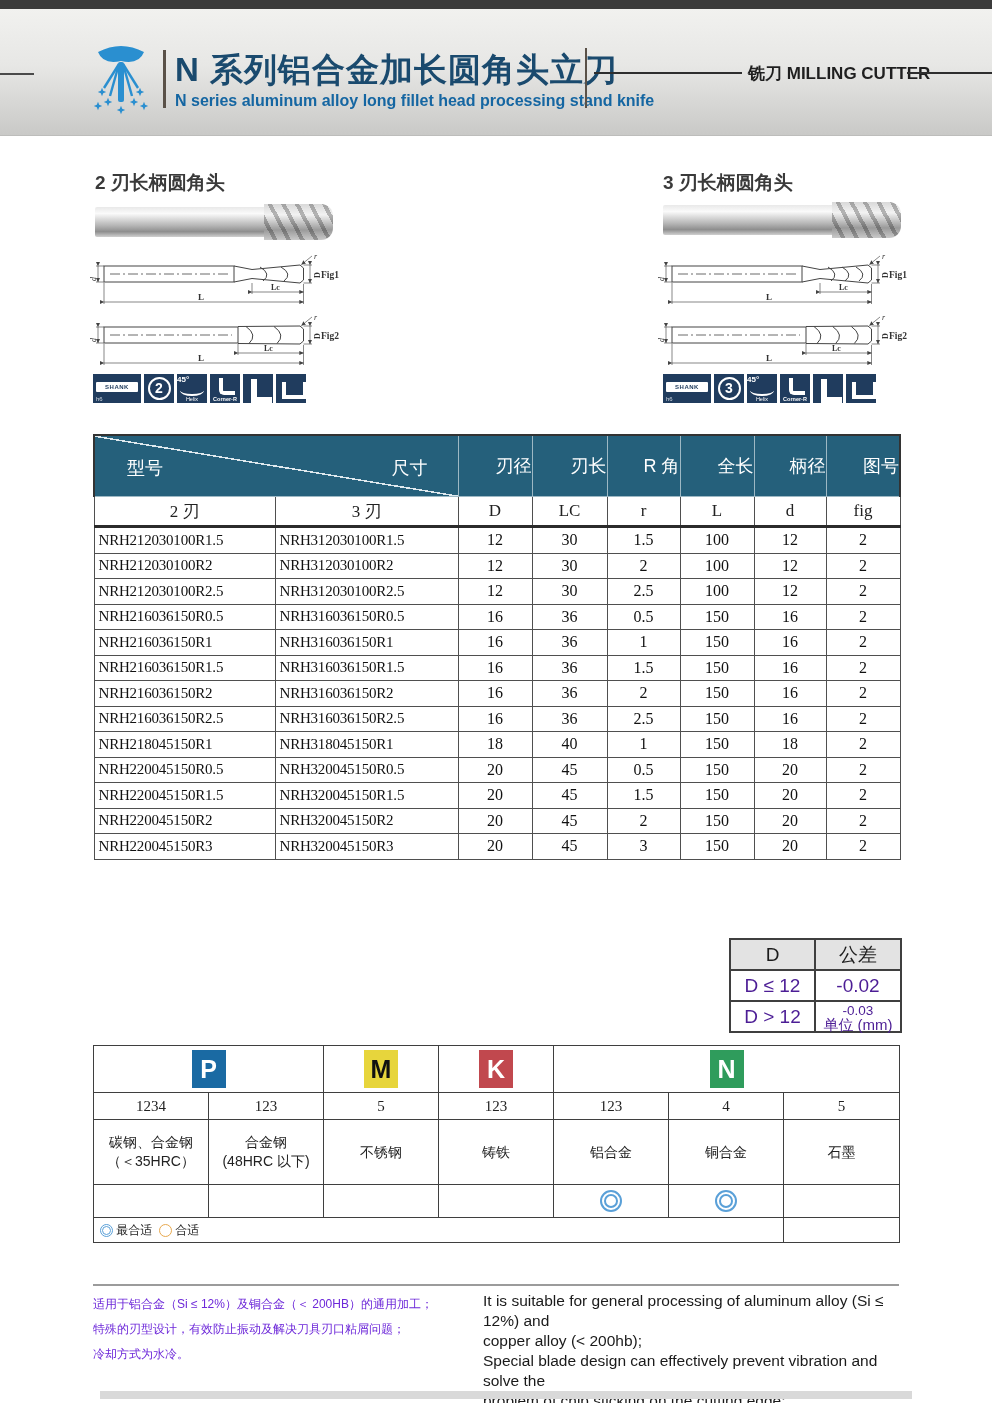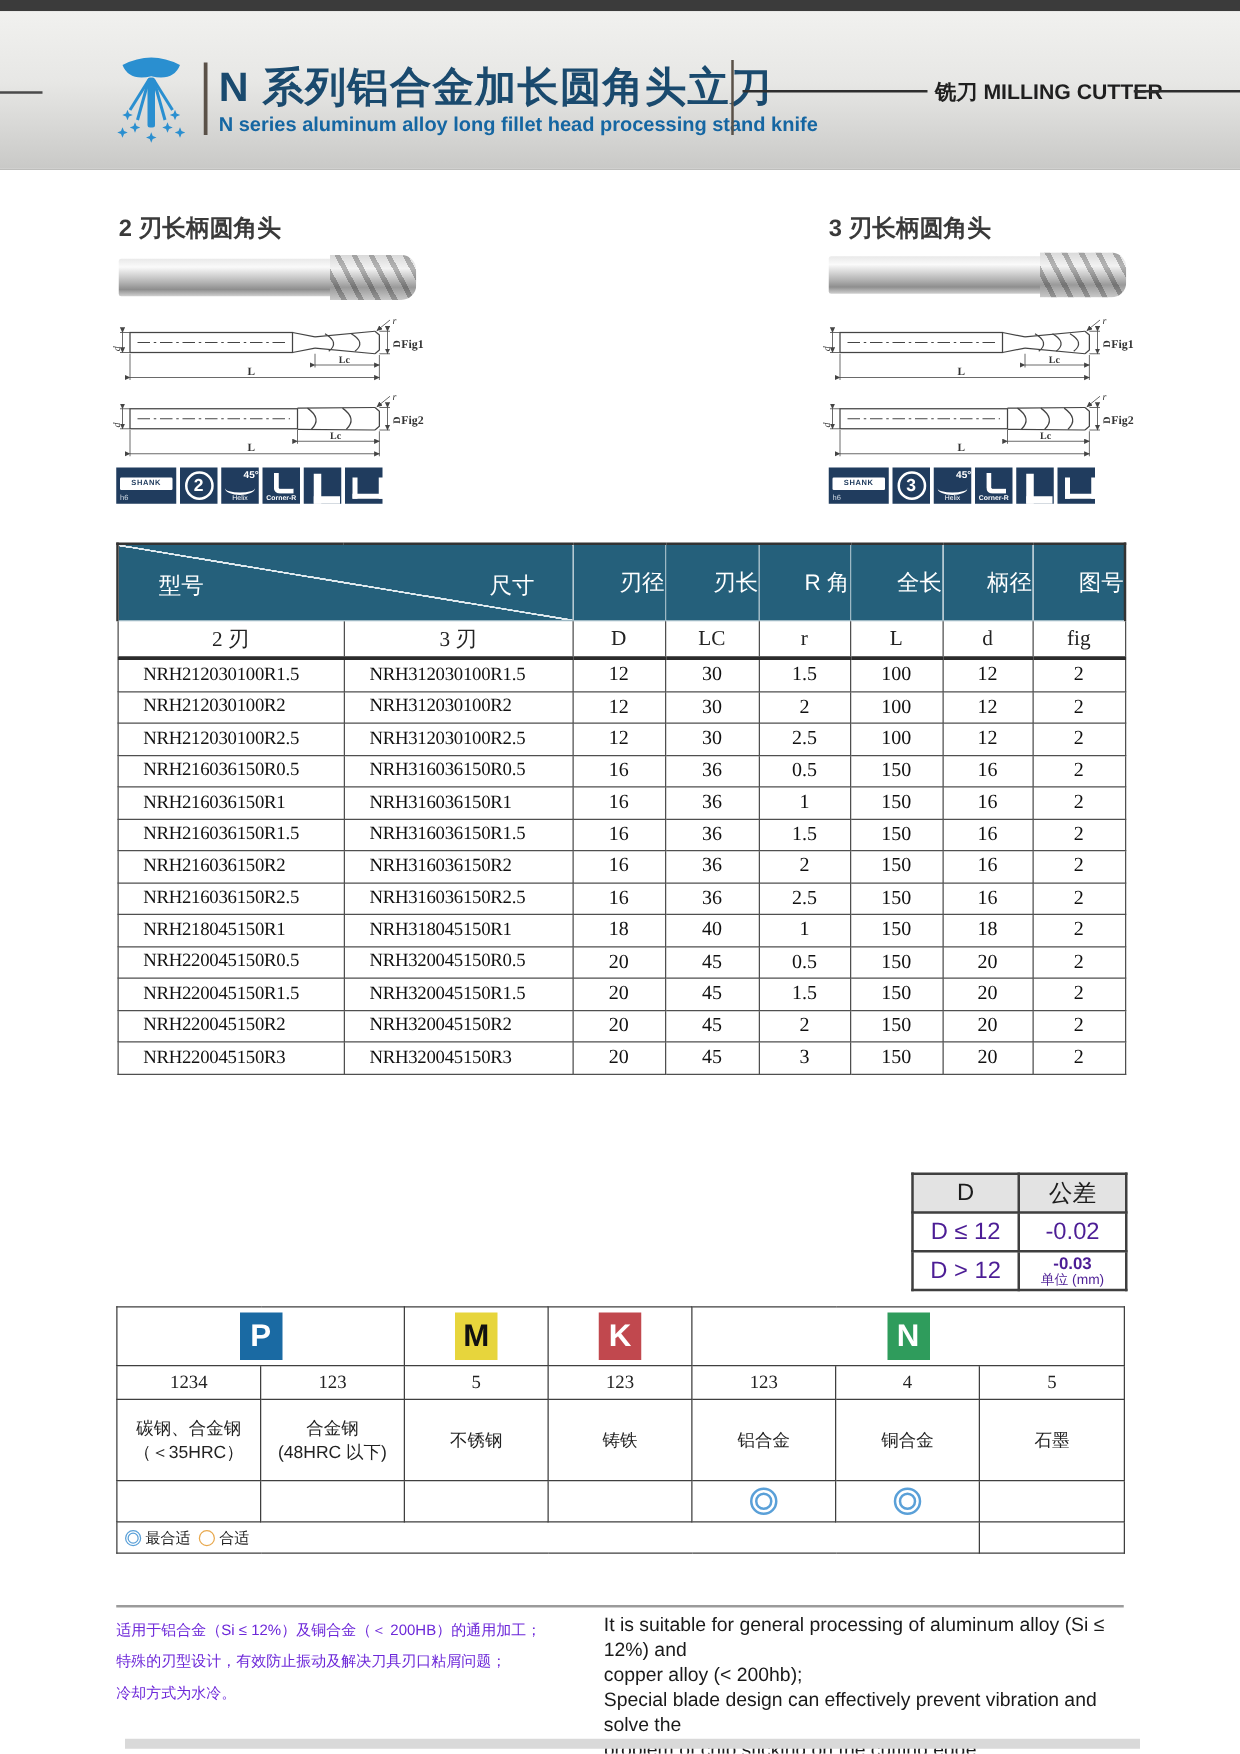--- a/index.html
+++ b/index.html
@@ -32,49 +32,49 @@
      repeating-linear-gradient(62deg,rgba(255,255,255,.0) 0 5px,rgba(255,255,255,.75) 5px 8px,rgba(110,110,110,.45) 8px 12px);
      background-blend-mode:multiply;}
   .badges{display:flex;gap:3px;}
   .badge{background:#203c5e;color:#fff;width:30px;height:29px;position:relative;flex:0 0 auto;}
   .badge.shank{width:48px;}
   .rod{position:absolute;left:3px;top:8px;width:42px;height:10px;background:#fff;border-radius:1px;}
   .rod span{color:#203c5e;font-size:6px;font-weight:bold;line-height:10px;display:block;text-align:center;letter-spacing:.5px;}
   .h6{position:absolute;left:3px;bottom:1px;font-size:6px;color:#cfd8e2;}
   .fln{width:19px;height:19px;border:2px solid #fff;border-radius:50%;margin:3px auto 0;line-height:19px;
        text-align:center;display:block;font-size:14px;font-weight:bold;}
-  .deg{position:absolute;top:1px;left:0;right:0;text-align:right;font-size:8px;font-weight:bold;}
+  .deg{position:absolute;top:1px;left:0;right:0;text-align:left;font-size:8px;font-weight:bold;}
   .wave{position:absolute;left:3px;right:3px;top:11px;height:9px;border-bottom:2px solid #fff;border-radius:60%;}
   .hx{position:absolute;bottom:1px;left:0;right:0;text-align:center;font-size:5.5px;}
   .cl{position:absolute;left:9px;top:4px;width:12px;height:13px;border-left:4px solid #fff;border-bottom:4px solid #fff;border-bottom-left-radius:5px;}
   .crt{position:absolute;bottom:1px;left:0;right:0;text-align:center;font-size:5.5px;font-weight:bold;}
   .Lb{position:absolute;left:8px;top:5px;width:15px;height:18px;border-left:6px solid #fff;border-bottom:6px solid #fff;}
   .Ub{position:absolute;left:6px;top:8px;width:17px;height:13px;border:4.5px solid #fff;border-top:none;}
 
   
   table.main{position:absolute;left:93px;top:434px;border-collapse:collapse;table-layout:fixed;background:#fff;}
   .main th,.main td{border:1px solid #4f4f4f;text-align:center;overflow:hidden;padding:0;}
   .main thead .r1 th{background:#25607b;color:#fff;font:400 18px "Liberation Sans",sans-serif;
       border:1px solid #9db8c4;border-top:2px solid #333;height:60px;text-align:right;}
   .main thead .r1 th:first-child{border-left:2px solid #333;}
   .main thead .r1 th:last-child{border-right:2px solid #333;}
   .main thead .r2 th{font:400 17px "Liberation Serif",serif;height:28px;border-bottom:3px solid #2b2b2b;background:#fff;}
   .main tbody td{height:24.5px;font:16px "Liberation Serif",serif;color:#111;}
-  .main tbody td.model{text-align:left;padding-left:20px;font-size:15px;letter-spacing:-0.2px;}
+  .main tbody td.model{text-align:left;padding-left:4px;font-size:15px;letter-spacing:-0.2px;}
   th.corner{position:relative;
      background:linear-gradient(to right top,#25607b calc(50% - 1px),#dfe9ee calc(50% - 1px),#dfe9ee calc(50% + .5px),#25607b calc(50% + .5px)) !important;}
   th.corner .bl{position:absolute;left:32px;top:20px;}
   th.corner .tr{position:absolute;right:30px;top:20px;}
 
   
   table.tol{position:absolute;left:729px;top:938px;border-collapse:collapse;table-layout:fixed;background:#fff;}
   .tol th{background:#e3e3e3;font-weight:400;font-size:19px;height:27px;border:2px solid #3f3f3f;color:#1c1c1c;}
   .tol td{border:2px solid #3f3f3f;text-align:center;font-size:19px;height:29px;color:#4c1d95;padding:0;}
-  .tol .v{font-size:13.5px;line-height:14px;margin-top:2px;font-weight:bold;}
-  .tol .unit{font-size:11px;line-height:13px;}
+  .tol .v{font-size:13.5px;line-height:14px;margin-top:2px;}
+  .tol .unit{font-size:15px;line-height:13px;}
 
   
   table.mat{position:absolute;left:93px;top:1045px;border-collapse:collapse;table-layout:fixed;background:#fff;}
   .mat td{border:1.5px solid #3f3f3f;text-align:center;padding:0;color:#222;}
   .grade{width:34px;height:38px;margin:4px auto;display:flex;align-items:center;justify-content:center;
          font-size:25px;font-weight:bold;}
   .gr-num{height:26px;font:15px "Liberation Serif",serif;}
   .mat-name{height:64px;font-size:14px;line-height:19px;}
   .suit-row td{height:32px;}
   .legend-cell{text-align:left !important;font-size:12px;height:24px;padding-left:6px !important;}

